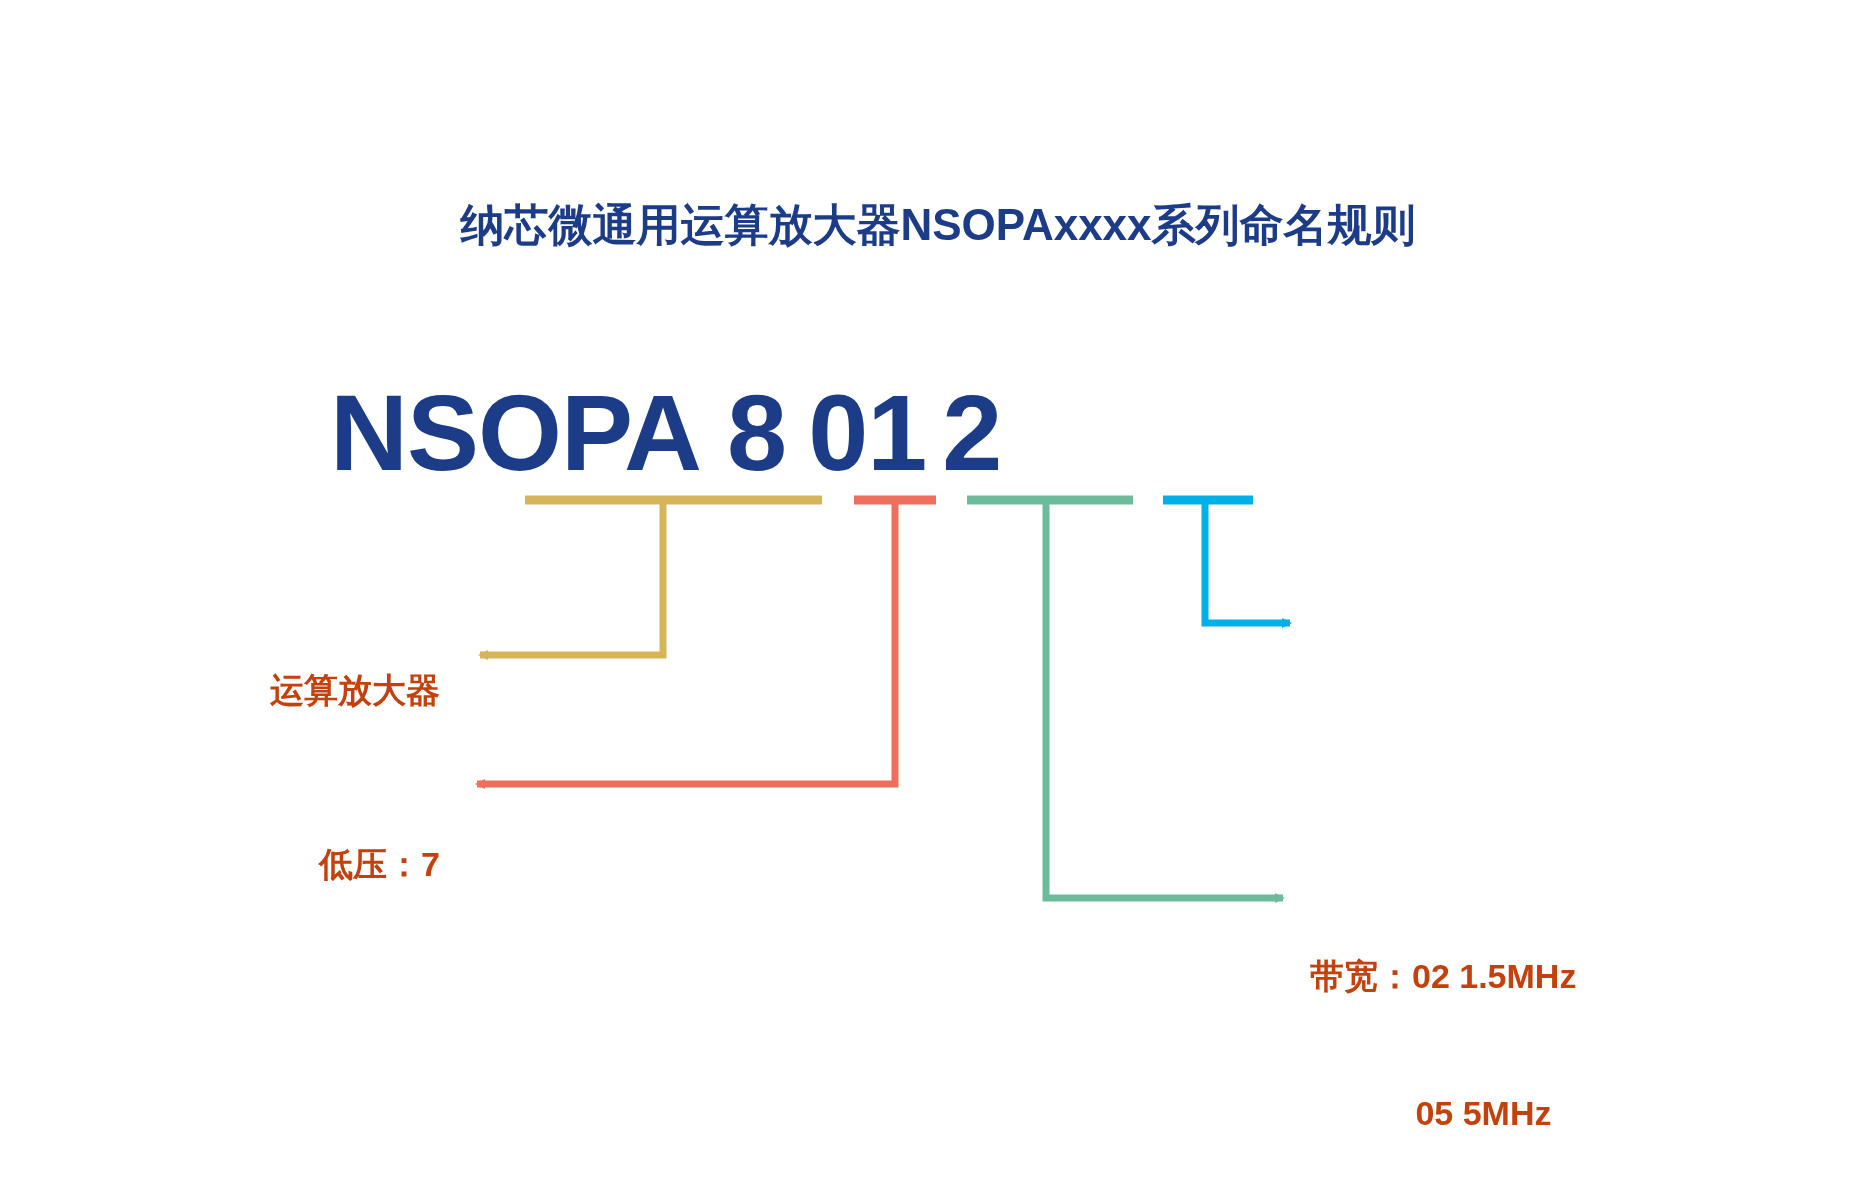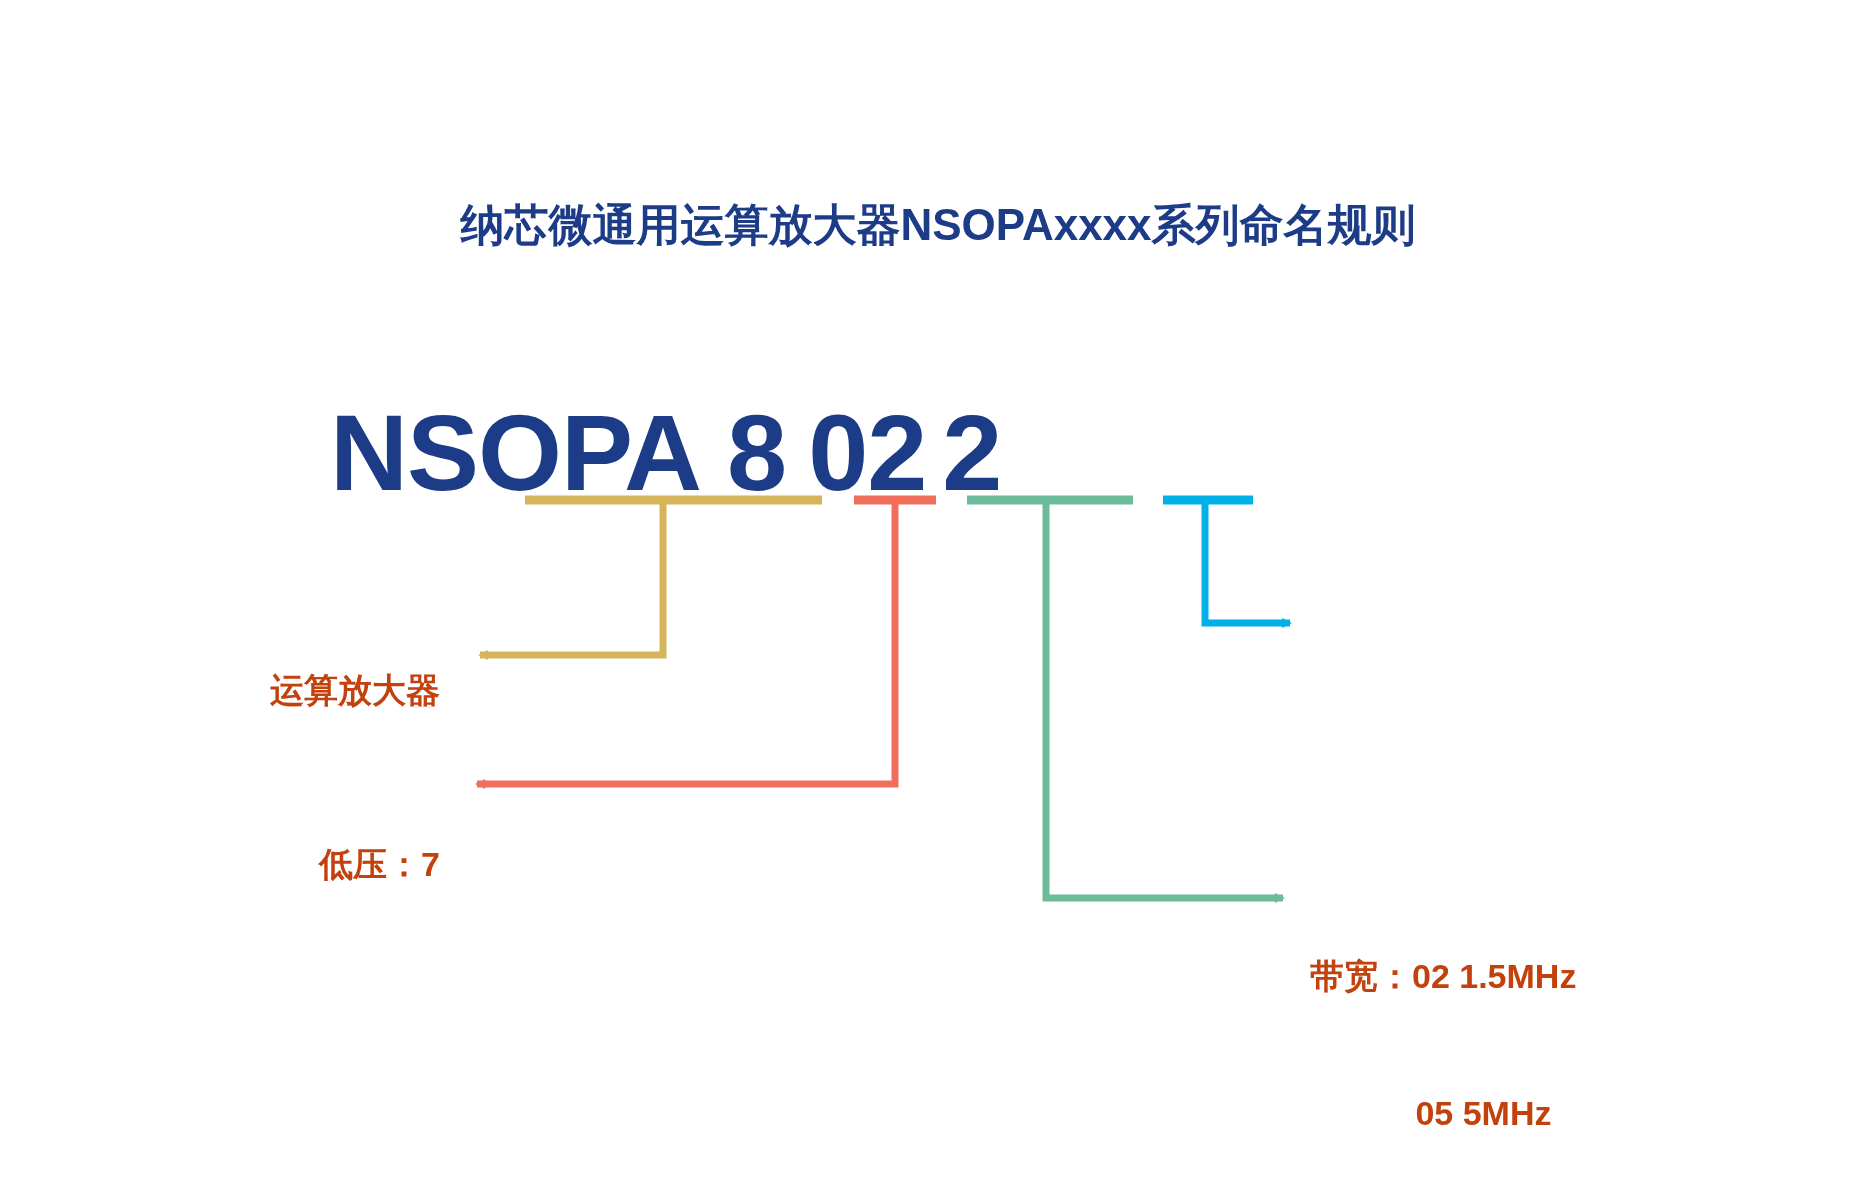--- a/index.html
+++ b/index.html
@@ -35,21 +35,21 @@
     font-size: 44px;
     font-weight: bold;
     color: #1d3c87;
     letter-spacing: 0px;
     white-space: nowrap;
   }
 
   .partnumber {
     position: absolute;
     left: 330px;
-    top: 390px;
+    top: 370px;
     font-size: 108px;
     font-weight: bold;
     color: #1d3c87;
     letter-spacing: -1px;
     white-space: nowrap;
     display: flex;
     align-items: baseline;
   }
   .pn-seg { display: inline-block; }
   .pn-prefix { }
@@ -118,21 +118,21 @@
     </g>
   </svg>
 
   <div class="title">纳芯微通用运算放大器NSOPAxxxx系列命名规则</div>
 
   <div class="partnumber">
     <span class="pn-seg pn-prefix">NSOPA</span>
     <span class="pn-gap-1"></span>
     <span class="pn-seg">8</span>
     <span class="pn-gap-2"></span>
-    <span class="pn-seg">02</span>
+    <span class="pn-seg">01</span>
     <span class="pn-gap-3"></span>
     <span class="pn-seg">2</span>
   </div>
 
   <div class="callout callout-left co-opamp">
     <span>运算放大器</span>
   </div>
 
   <div class="callout callout-left co-voltage">
     <div>低压：7</div>

